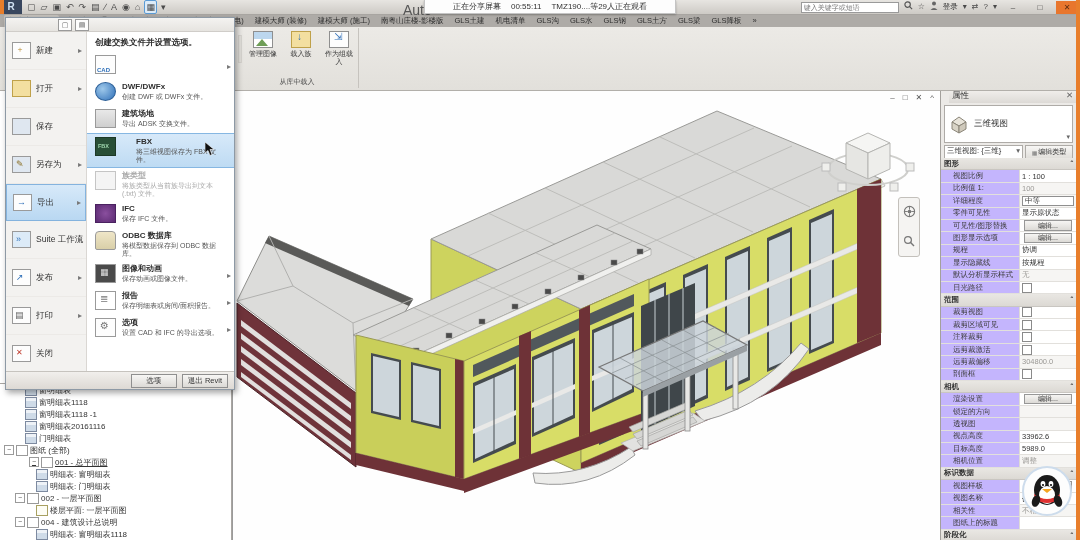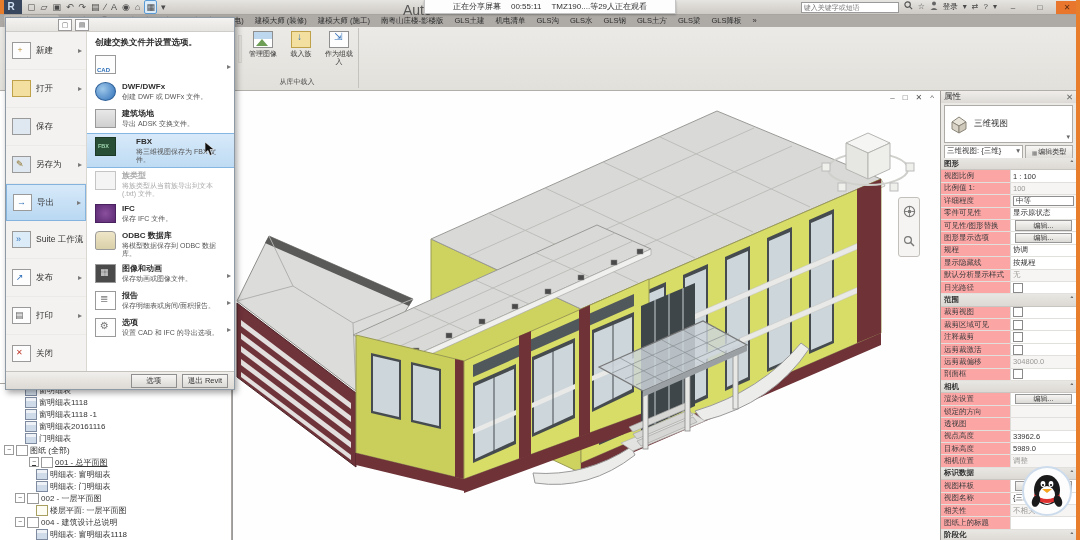--- a/index.html
+++ b/index.html
@@ -49,32 +49,32 @@
   
   .canvas{position:absolute;left:232px;top:90px;width:708px;height:450px;background:#fefefe;
     border-left:1px solid #9a9a9a;border-top:1px solid #b5b5b5;box-sizing:border-box;z-index:1;}
   .canvas-ctrls{position:absolute;right:6px;top:2px;display:flex;gap:8px;font-size:8px;color:#555;}
   .navbar{position:absolute;right:20px;top:106px;width:20px;height:58px;background:#f5f4f2;
     border:1px solid #c3c0bb;border-radius:3px;display:flex;flex-direction:column;align-items:center;
     justify-content:space-around;}
   
   .props{position:absolute;left:940px;top:90px;width:136px;height:450px;background:#eceae7;
     border-left:1px solid #a3a09c;box-sizing:border-box;font-size:8px;color:#333;z-index:2;}
-  .props-head{height:13px;display:flex;justify-content:space-between;align-items:center;padding:0 3px;
-    background:linear-gradient(#f1efec,#dddad6);font-size:8.5px;}
+  .props-head{height:13px;display:flex;justify-content:space-between;padding:0 3px;
+    background:linear-gradient(#f1efec,#dddad6);font-size:8.5px;margin-left:8px;}
   .type-box{margin:2px 3px;height:36px;background:#fff;border:1px solid #aeaba7;display:flex;align-items:center;gap:4px;padding:0 3px;position:relative;}
   .type-box .tname{font-size:8.5px;}
   .type-box .dd{position:absolute;right:2px;bottom:1px;font-size:7px;color:#666;}
   .combo-row{margin:0 3px 2px 3px;height:14px;display:flex;gap:2px;}
   .combo{flex:1;background:#fff;border:1px solid #aeaba7;font-size:7.5px;display:flex;align-items:flex-start;justify-content:space-between;padding:0 2px;}
   .edit-type{width:46px;background:linear-gradient(#f7f6f4,#e1dfdb);border:1px solid #aeaba7;
     font-size:7px;display:flex;align-items:center;justify-content:center;gap:1px;}
   .prows{position:absolute;left:0;top:68px;right:0;bottom:0;overflow:hidden;background:#f7f6f4;}
   .prow{display:flex;height:11.4px;border-bottom:1px solid #e2e0dc;align-items:center;}
-  .prow .pl{width:66px;padding-left:3px;font-size:7.5px;color:#3c3c3c;overflow:hidden;white-space:nowrap;background:#fca5a5;height:100%;display:flex;align-items:center;border-right:1px solid #dddbd7;}
+  .prow .pl{width:66px;padding-left:12px;font-size:7.5px;color:#3c3c3c;overflow:hidden;white-space:nowrap;background:#c4b5fd;height:100%;display:flex;align-items:center;border-right:1px solid #dddbd7;}
   .prow .pv{flex:1;padding:0 2px;font-size:7.5px;overflow:hidden;white-space:nowrap;height:100%;display:flex;align-items:center;background:#fff;}
   .prow .pv.gray{color:#9a9895;background:#f6f5f3;}
   .prow .pv.inputv{border:1px solid #8f8f8f;background:#fff;margin:1px 2px;height:8px;}
   .psec{height:11.4px;display:flex;justify-content:space-between;align-items:center;
     background:linear-gradient(#e9e7e3,#dcd9d4);font-size:7.5px;font-weight:bold;color:#333;
     padding:0 3px;border-bottom:1px solid #c9c6c1;}
   .btn-edit{margin:1px auto;width:90%;height:8.5px;background:linear-gradient(#f6f5f3,#dcdad6);
     border:1px solid #979797;font-size:7px;display:flex;align-items:center;justify-content:center;color:#333;}
   .cbx{width:8px;height:8px;border:1px solid #8a8a8a;background:#fff;}
   

